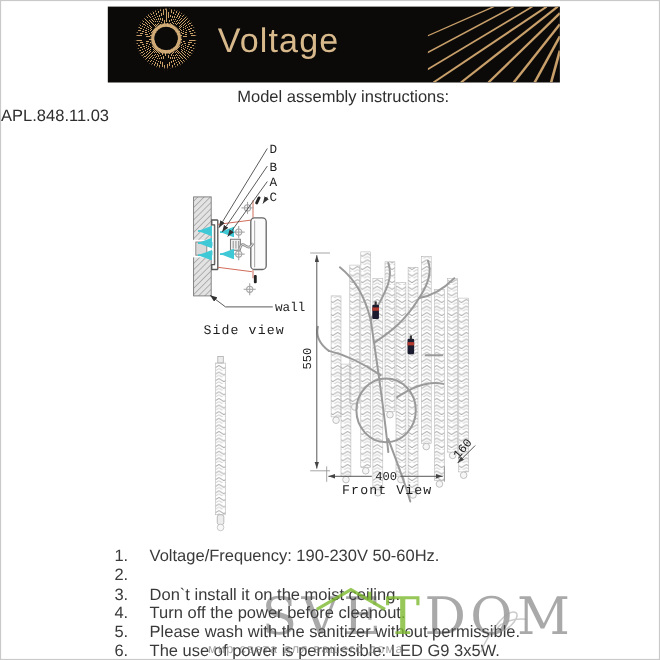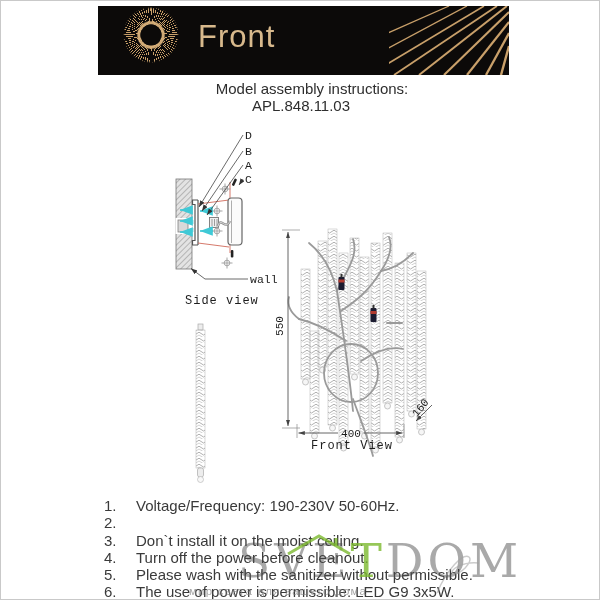--- a/index.html
+++ b/index.html
@@ -21,21 +21,21 @@
       repeating-conic-gradient(#c9a06a 0 1.4deg,#0c0a09 1.4deg 5.2deg);
   }
   .brand{
     position:absolute;left:100px;top:13px;font-size:31px;font-weight:400;
     color:#d8b98c;letter-spacing:1px;
   }
   .rays{position:absolute;right:0;top:0;width:120px;height:69px;}
   
   .subtitle{position:absolute;left:0;top:79px;width:600px;text-align:center;
     font-size:15px;color:#2e2e2e;margin-left:11px;}
-  .model{position:absolute;left:0;top:96px;width:600px;text-align:center;
+  .model{position:absolute;left:0;top:96px;width:600px;
     font-size:15px;color:#2e2e2e;}
   
   .diagram{position:absolute;left:0;top:0;width:600px;height:600px;pointer-events:none;}
   .cadtext{font-family:"Liberation Mono",monospace;fill:#1d1d1d;}
   
   .instructions{position:absolute;left:103px;top:496px;width:440px;}
   .inst-row{display:flex;font-size:15px;color:#3a3a3a;line-height:17.3px;}
   .inst-num{width:17px;flex:0 0 17px;}
   .inst-gap{width:15px;flex:0 0 15px;}
   
@@ -54,21 +54,21 @@
   }
   .wm-flourish{position:absolute;left:428px;top:548px;}
 </style>
 </head>
 <body>
 
 <div class="page">
 
   <div class="banner">
     <div class="burst"></div>
-    <div class="brand">Front</div>
+    <div class="brand">Voltage</div>
     <svg class="rays" viewBox="0 0 120 69">
       <g stroke="#c9a06a" fill="none">
         <line x1="60" y1="0" x2="-8" y2="30" stroke-width="1.2"></line>
         <line x1="78" y1="0" x2="-8" y2="46" stroke-width="1.4"></line>
         <line x1="95" y1="0" x2="-5" y2="60" stroke-width="1.6"></line>
         <line x1="108" y1="0" x2="5" y2="69" stroke-width="1.8"></line>
         <line x1="118" y1="0" x2="30" y2="69" stroke-width="2"></line>
         <line x1="120" y1="6" x2="55" y2="69" stroke-width="2.1"></line>
         <line x1="120" y1="16" x2="78" y2="69" stroke-width="2.2"></line>
         <line x1="120" y1="27" x2="97" y2="69" stroke-width="2.3"></line>

